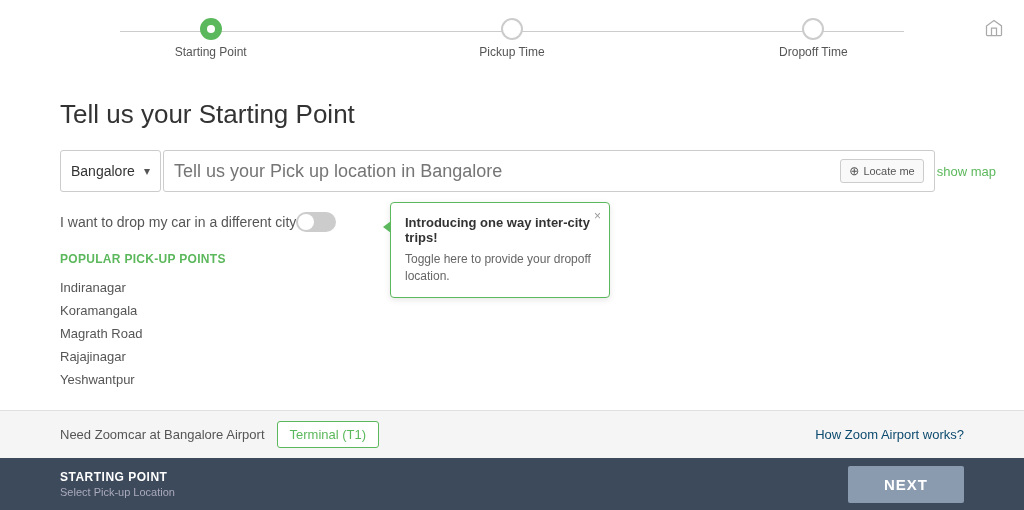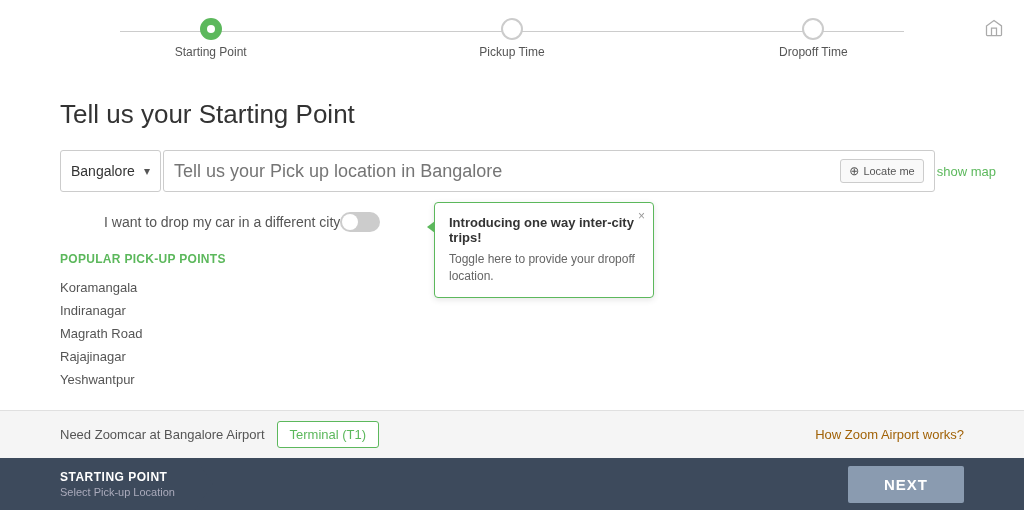--- a/index.html
+++ b/index.html
@@ -168,21 +168,20 @@
       white-space: nowrap;
     }
 
     
     .toggle-row {
       display: flex;
       align-items: center;
       gap: 0;
       margin-bottom: 20px;
       position: relative;
-      margin-left: 44px;
     }
     .toggle-label {
       font-size: 14px;
       color: #555;
     }
     .toggle-switch {
       width: 40px;
       height: 20px;
       background: #ccc;
       border-radius: 10px;
@@ -288,21 +287,21 @@
       border-radius: 3px;
       padding: 5px 12px;
       font-size: 13px;
       color: #5cb85c;
       background: #fff;
       cursor: pointer;
     }
     .airport-right {
       margin-left: auto;
       font-size: 13px;
-      color: #a16207;
+      color: #0c4a6e;
       cursor: pointer;
       text-decoration: none;
     }
 
     
     .footer-bar {
       background: #3d4a5c;
       height: 52px;
       display: flex;
       align-items: center;
@@ -410,22 +409,22 @@
       <div class="tooltip-title">Introducing one way inter-city trips!</div>
       <div class="tooltip-body">Toggle here to provide your dropoff location.</div>
     </div>
   </div>
 
   <div class="popular-section">
     <div class="popular-heading">
       <span>POPULAR </span><span>PICK-UP POINTS</span>
     </div>
     <ul class="popular-list">
+      <li class="list-item">Indiranagar</li>
       <li class="list-item">Koramangala</li>
-      <li class="list-item">Indiranagar</li>
       <li class="list-item">Magrath Road</li>
       <li class="list-item">Rajajinagar</li>
       <li class="list-item">Yeshwantpur</li>
     </ul>
   </div>
 
 </div>
 
 <div class="airport-bar">
   <span class="airport-label">Need Zoomcar at Bangalore Airport</span>

